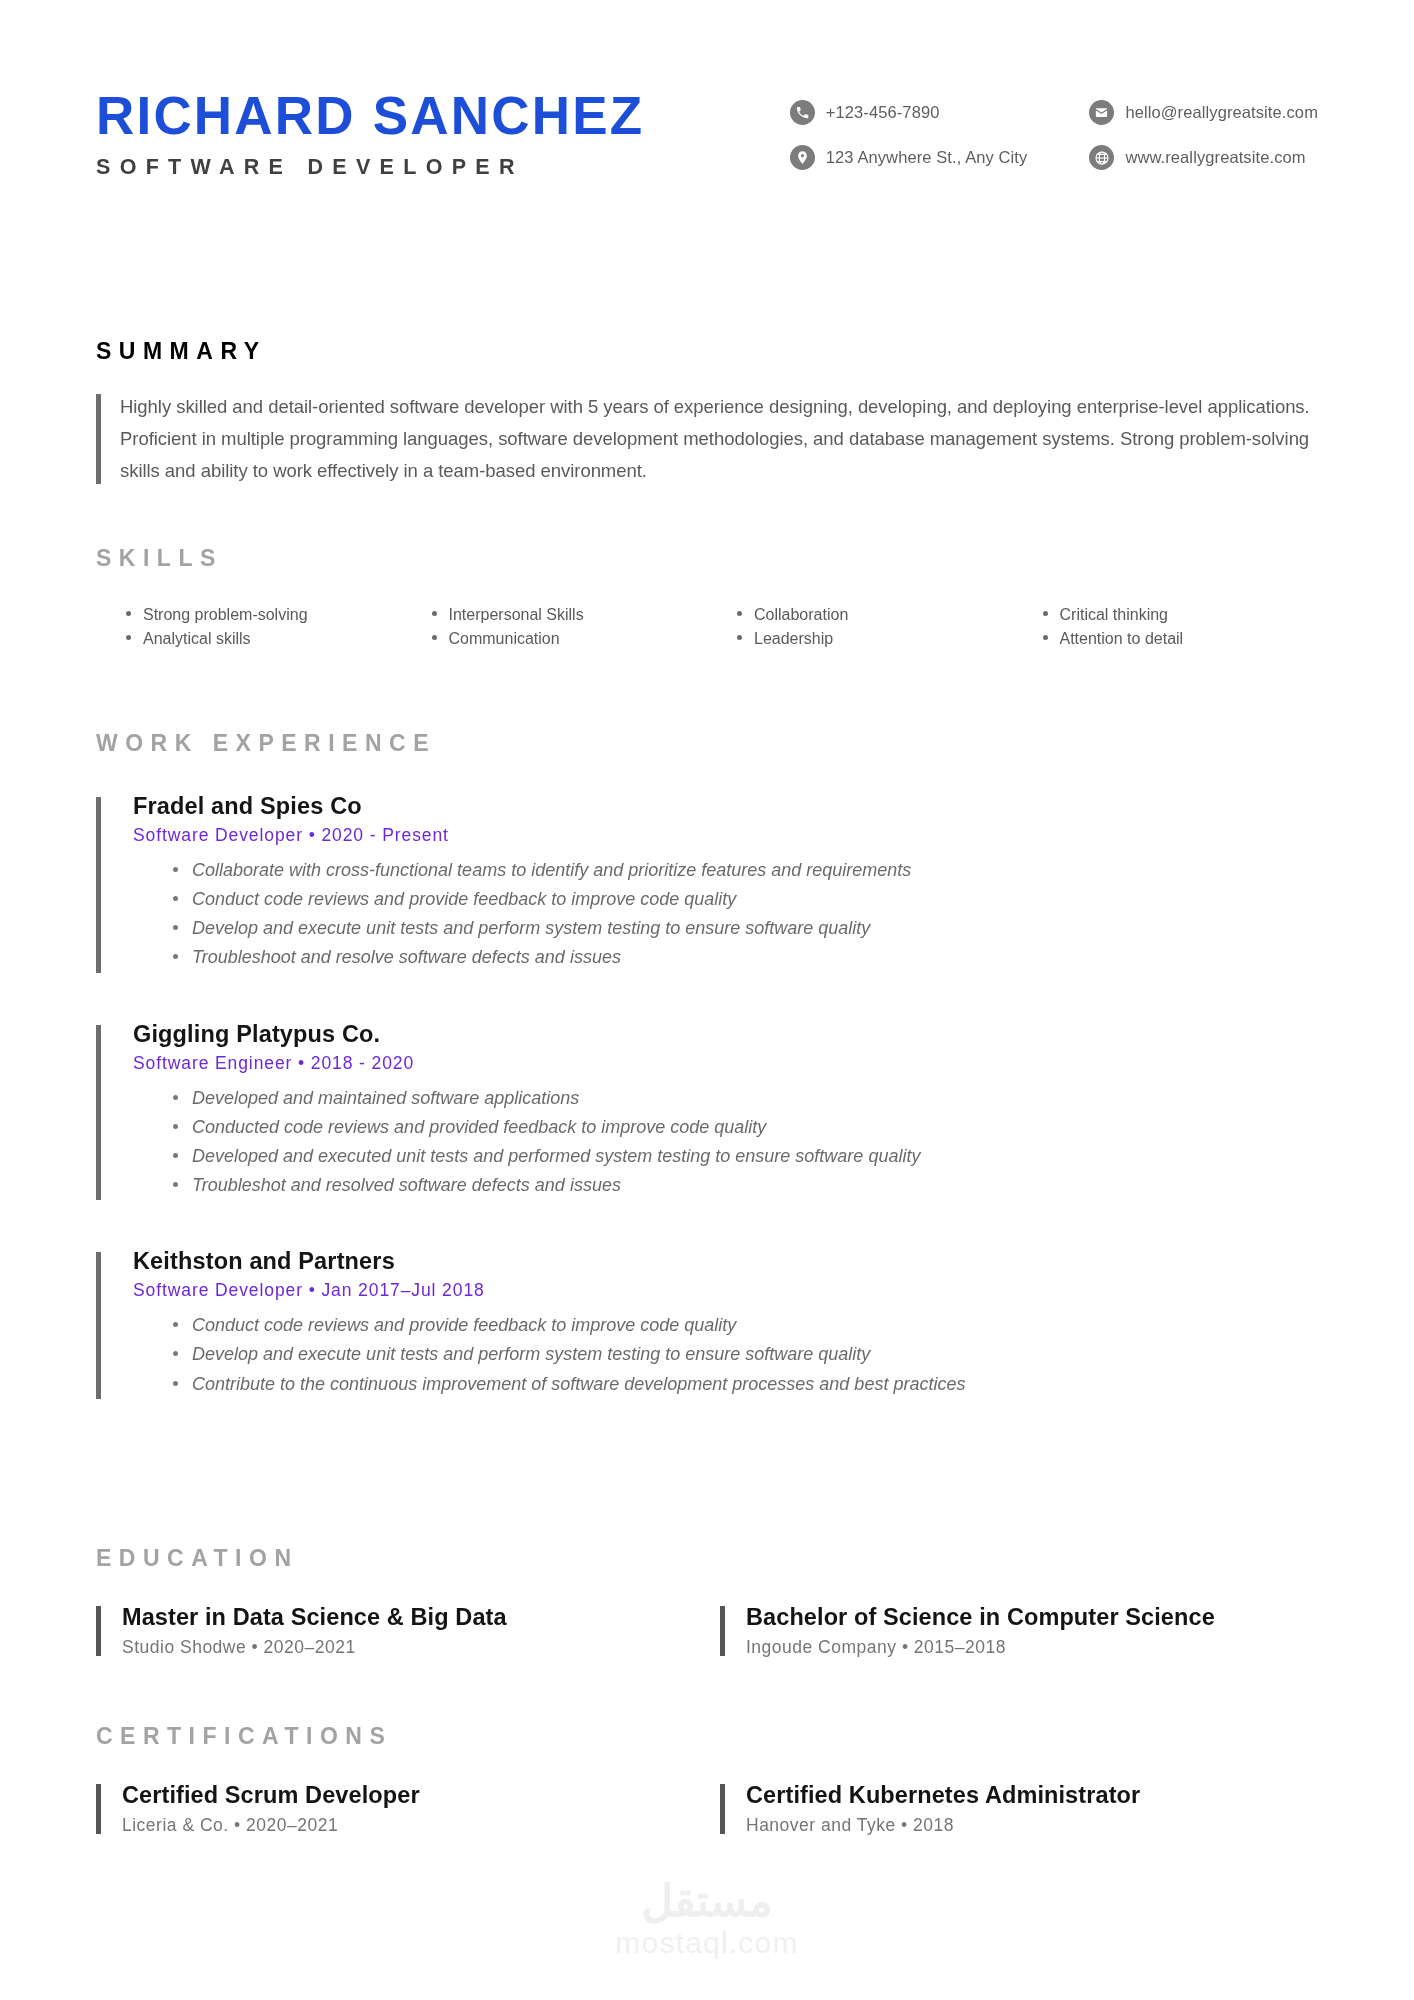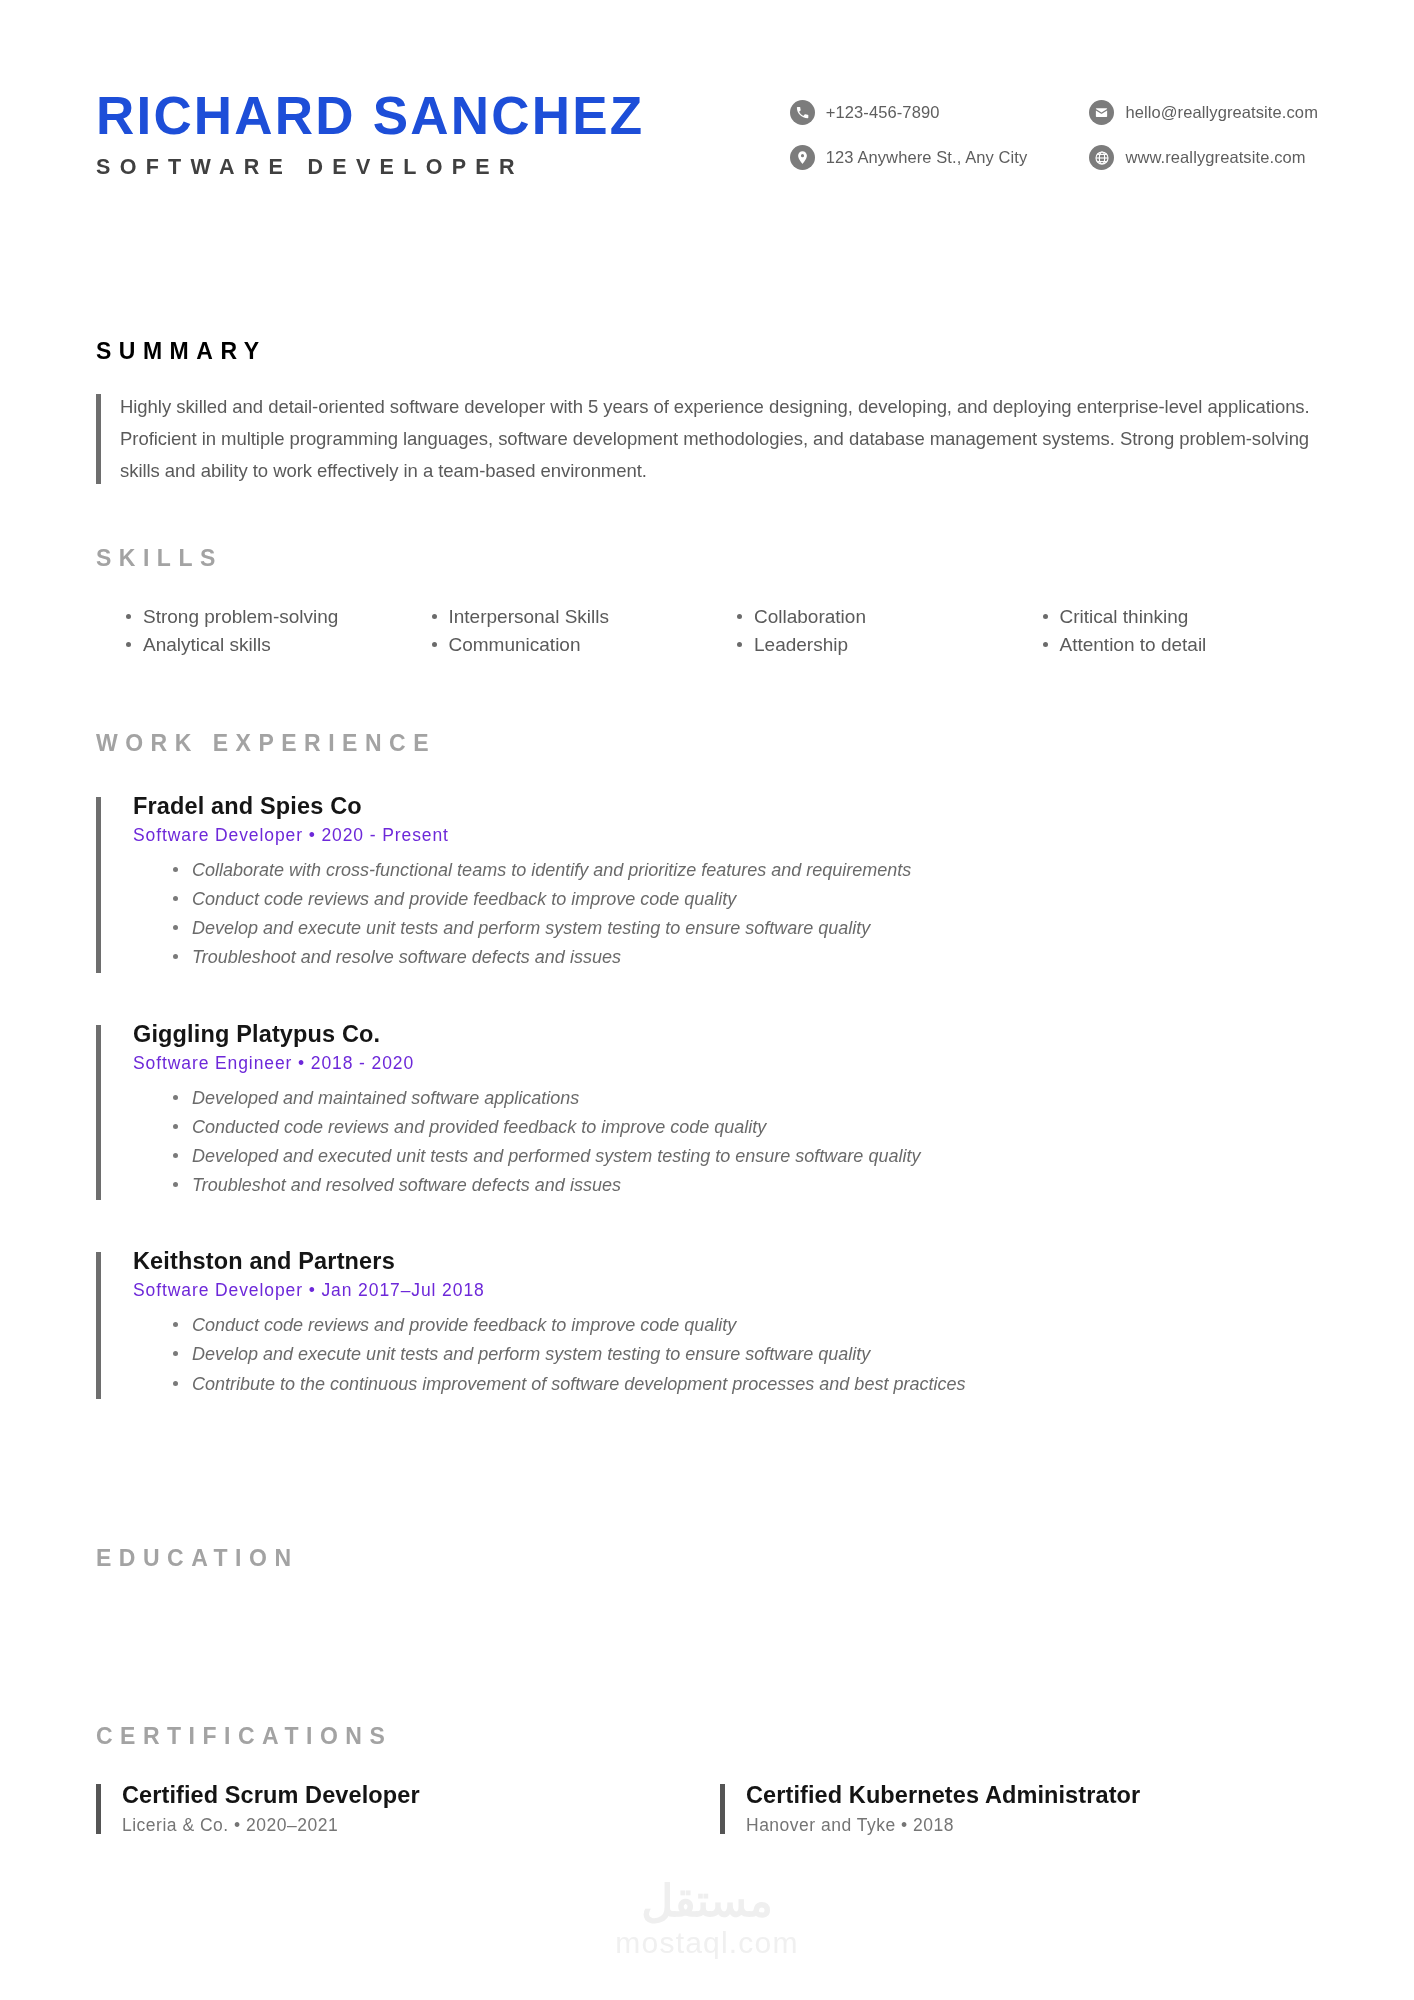--- a/index.html
+++ b/index.html
@@ -117,21 +117,21 @@
   .skills-grid {
     display: grid;
     grid-template-columns: repeat(4, 1fr);
     column-gap: 0px;
     row-gap: 6px;
   }
   .skill-item {
     display: flex;
     align-items: baseline;
     gap: 12px;
-    font-size: 19px;
+    font-size: 16px;
     color: #5a5a5a;
     padding-left: 30px;
   }
   .skill-dot {
     width: 5px; height: 5px;
     border-radius: 50%;
     background: #6b6b6b;
     flex: 0 0 5px;
     transform: translateY(-4px);
   }
@@ -395,20 +395,30 @@
         <div class="job-bullet">
           <span class="b-dot"></span>
           <span>Contribute to the continuous improvement of software development processes and best practices</span>
         </div>
       </div>
     </div>
   </div>
 
   <div class="section" style="top:1545px;">
     <div class="sec-title muted">EDUCATION</div>
+    <div class="two-col" style="margin-top:32px;">
+      <div class="entry">
+        <div class="entry-title">Master in Data Science &amp; Big Data</div>
+        <div class="entry-meta">Studio Shodwe • 2020–2021</div>
+      </div>
+      <div class="entry">
+        <div class="entry-title">Bachelor of Science in Computer Science</div>
+        <div class="entry-meta">Ingoude Company • 2015–2018</div>
+      </div>
+    </div>
   </div>
 
   <div class="section" style="top:1723px;">
     <div class="sec-title muted">CERTIFICATIONS</div>
     <div class="two-col" style="margin-top:32px;">
       <div class="entry">
         <div class="entry-title">Certified Scrum Developer</div>
         <div class="entry-meta">Liceria &amp; Co. • 2020–2021</div>
       </div>
       <div class="entry">

